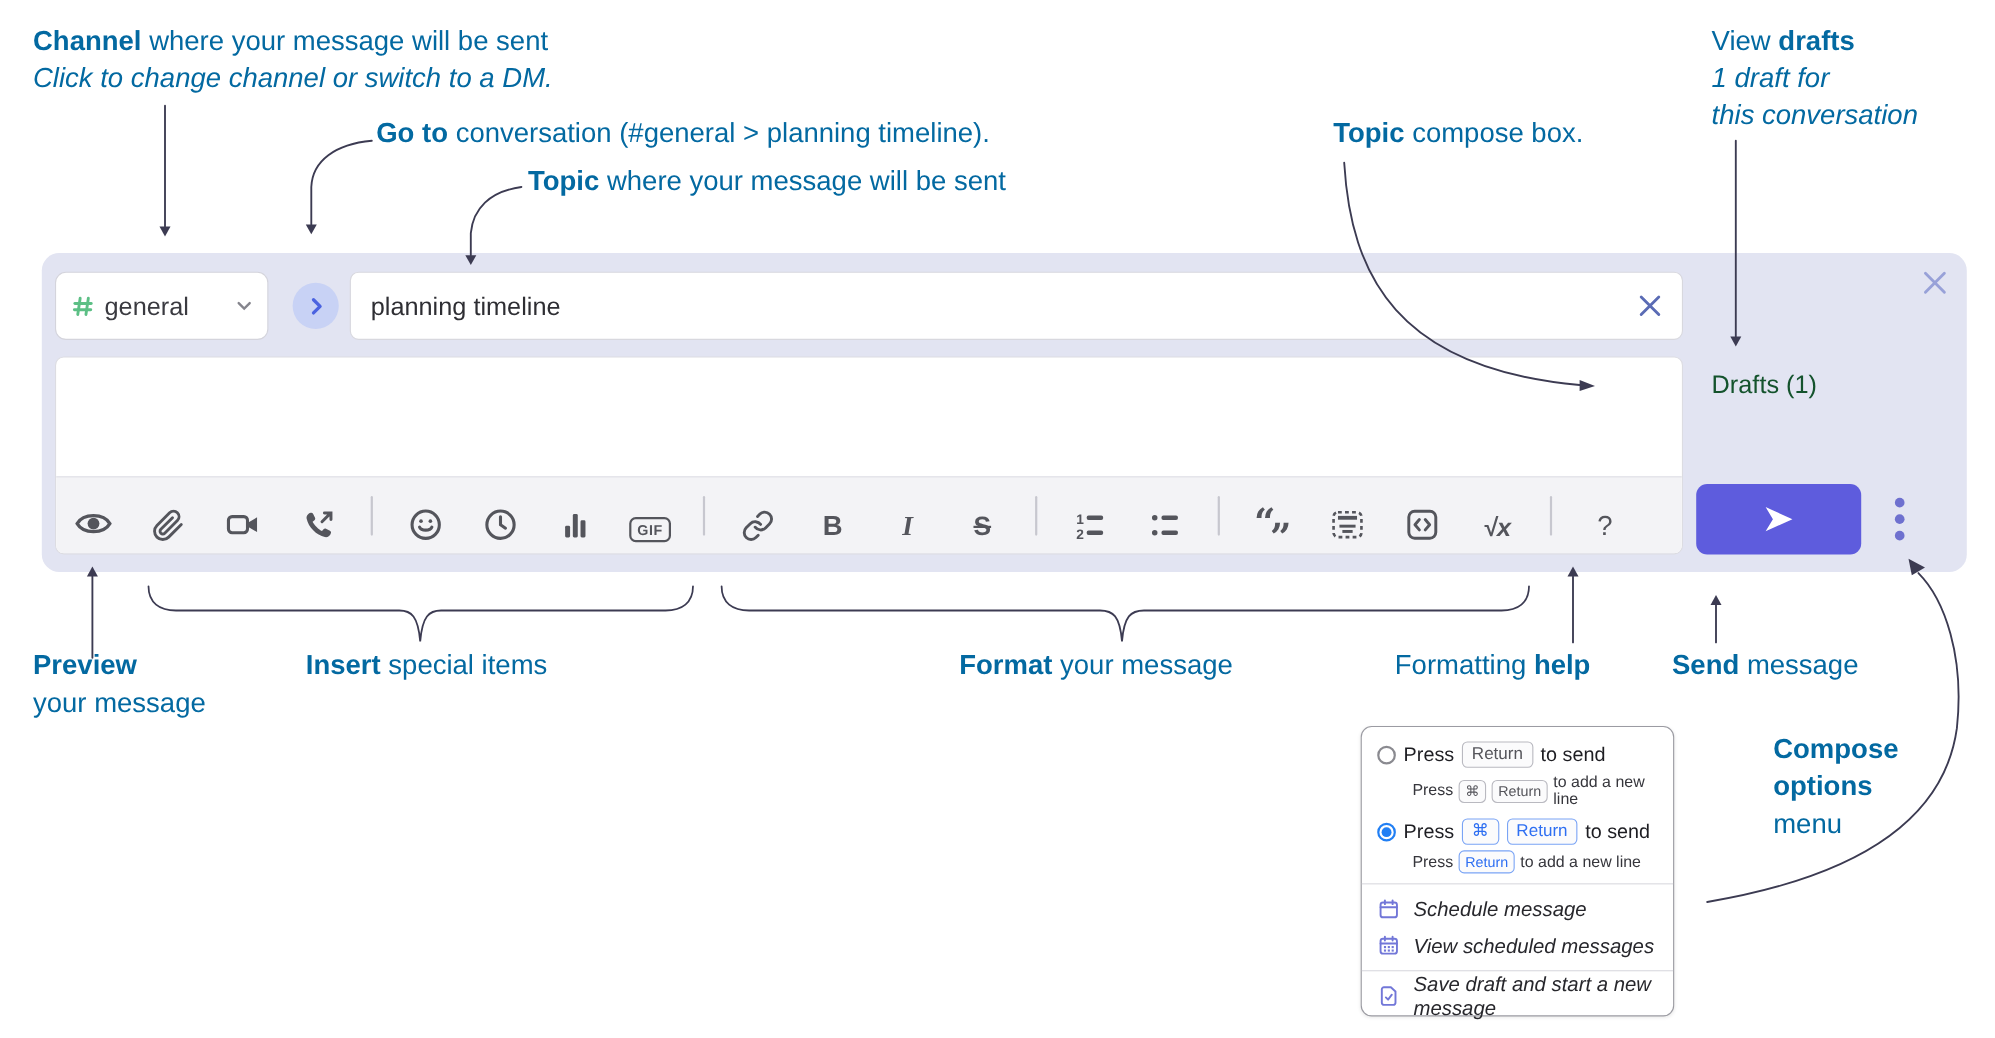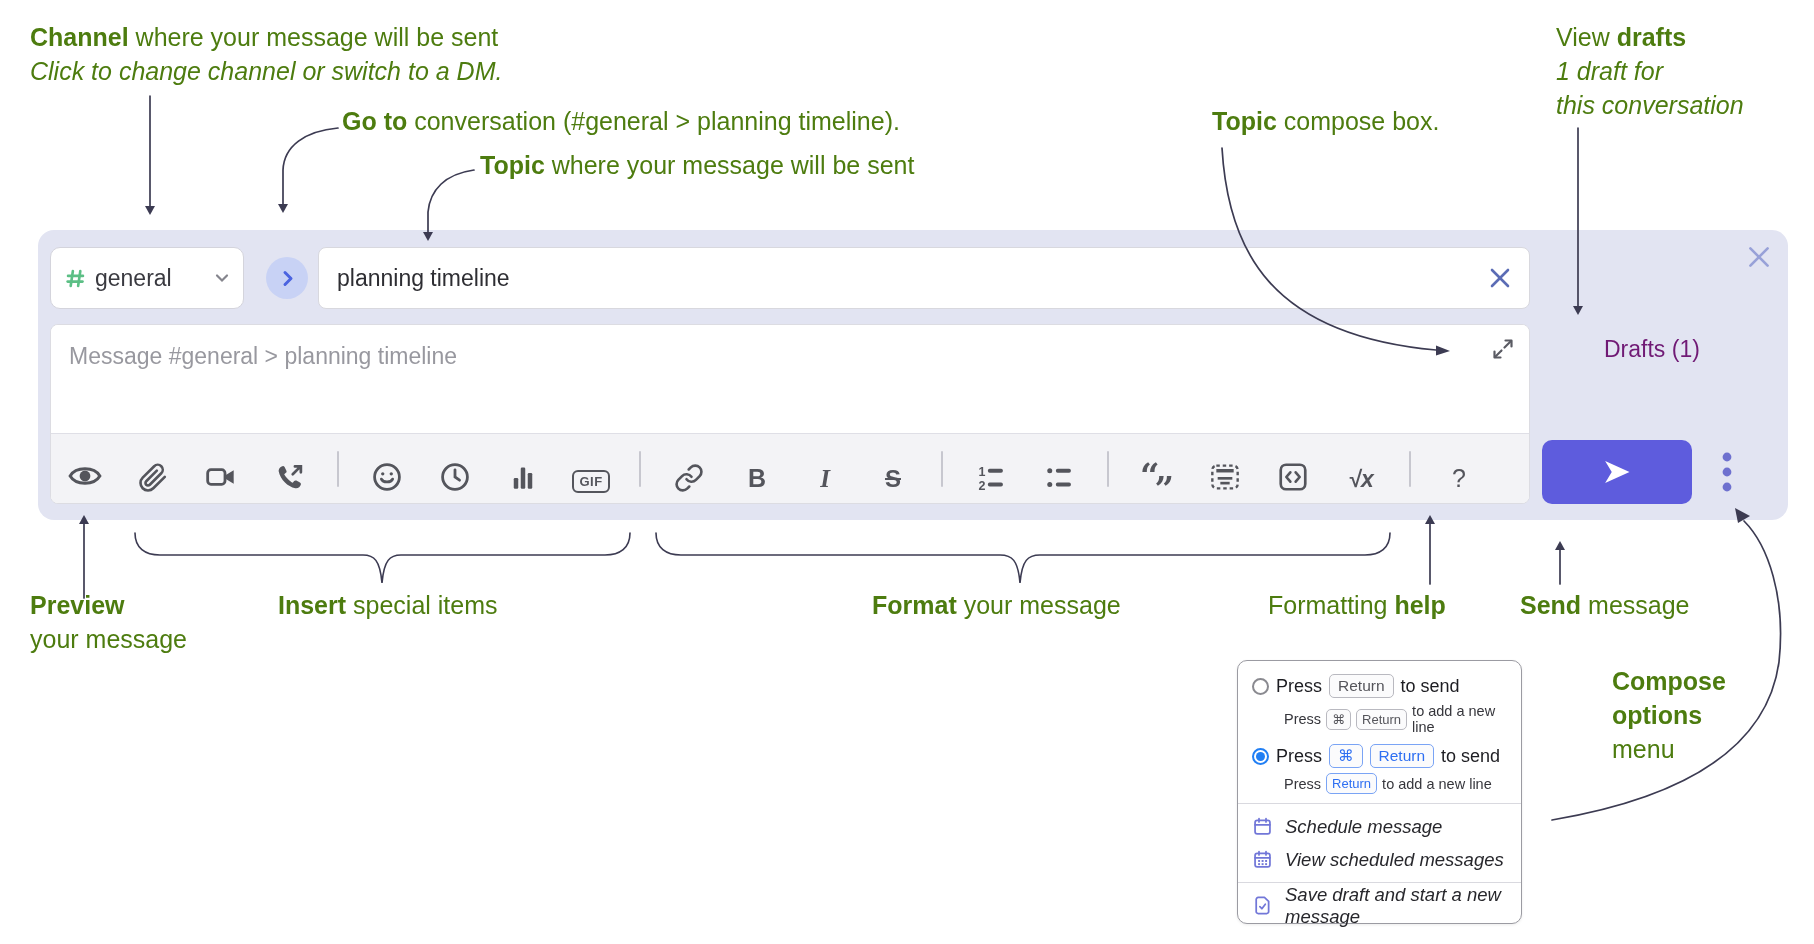--- a/index.html
+++ b/index.html
@@ -1,20 +1,20 @@
 <!DOCTYPE html>
 <html><head>
 <meta charset="utf-8">
 <style>
   html,body{margin:0;padding:0;background:#fff;}
   body{font-family:"Liberation Sans","DejaVu Sans",sans-serif;}
   .canvas{position:relative;width:1814px;height:944px;background:#fff;overflow:hidden;}
 
   
-  .ann{position:absolute;color:#4d7c0f;font-size:25px;line-height:34px;white-space:nowrap;}
+  .ann{position:absolute;color:#0369a1;font-size:25px;line-height:34px;white-space:nowrap;}
   .ann b{font-weight:700;}
   .ann .it{font-style:italic;}
 
   
   .compose{position:absolute;left:38px;top:230px;width:1750px;height:290px;background:#e2e4f2;border-radius:16px;}
   .chan-sel{position:absolute;left:12px;top:17px;width:194px;height:62px;background:#fff;border:1px solid #d4d4dc;border-radius:10px;display:flex;align-items:center;padding:0 12px 0 14px;box-sizing:border-box;gap:9px;}
   .chan-sel .chan-name{font-size:23px;color:#3a3a40;}
   .chan-sel .chev{margin-left:auto;display:flex;}
   .go-btn{position:absolute;left:228px;top:27px;width:42px;height:42px;border-radius:50%;background:#c8d2f5;display:flex;align-items:center;justify-content:center;}
   .topic-wrap{position:absolute;left:280px;top:17px;width:1212px;height:62px;}
@@ -29,21 +29,21 @@
   .tb-div{width:2px;height:36px;background:#c7c7cf;border-radius:1px;margin:0 8px;flex:0 0 auto;}
   .glyph-b{font-size:25px;font-weight:700;}
   .glyph-i{font-size:25px;font-style:italic;font-family:"Liberation Serif","DejaVu Serif",serif;font-weight:600;}
   .glyph-s{font-size:24px;font-weight:600;text-decoration:line-through;}
   .glyph-q{font-size:25px;color:#54555c;}
   .glyph-m{font-size:23px;font-weight:600;font-style:italic;}
   .gif-chip{border:2.4px solid #54555c;border-radius:6px;font-size:13px;font-weight:700;letter-spacing:.5px;padding:2px 5px;}
   .quote-ic{position:relative;width:34px;height:34px;font-family:"DejaVu Serif",serif;}
   .quote-ic::before{content:"\201C";position:absolute;left:0;top:-4px;font-size:34px;font-weight:700;}
   .quote-ic::after{content:"\201D";position:absolute;right:0;bottom:-16px;font-size:34px;font-weight:700;}
-  .drafts-link{position:absolute;left:1566px;top:106px;font-size:23px;color:#701a75;cursor:pointer;}
+  .drafts-link{position:absolute;left:1518px;top:106px;font-size:23px;color:#14532d;cursor:pointer;}
   .send-btn{position:absolute;left:1504px;top:210px;width:150px;height:64px;background:#5e5cdd;border:none;border-radius:10px;display:flex;align-items:center;justify-content:center;cursor:pointer;}
   .dots-btn{position:absolute;left:1678px;top:216px;width:22px;height:52px;display:flex;align-items:center;justify-content:center;cursor:pointer;}
   .compose-close{position:absolute;right:14px;top:12px;width:30px;height:30px;display:flex;align-items:center;justify-content:center;cursor:pointer;}
 
   
   .popup{position:absolute;left:1237px;top:660px;width:285px;height:264px;background:#fff;border:1.5px solid #9b9ba2;border-radius:10px;box-sizing:border-box;box-shadow:0 1px 3px rgba(0,0,0,.08);padding:11px 0 0 0;}
   .popt{display:flex;align-items:center;gap:7px;padding:0 14px;margin-top:2px;}
   .popt .ptxt{font-size:18px;color:#1d1d22;}
   .psub{display:flex;align-items:center;gap:5px;padding:0 14px 0 46px;margin-top:5px;margin-bottom:9px;}
   .psub .ptxt{font-size:14.5px;color:#36363c;}
@@ -143,31 +143,20 @@
       <input class="topic-input" type="text" value="planning timeline" style="">
       <span class="topic-clear">
         <svg width="26" height="26" viewBox="0 0 26 26" fill="none" stroke="#5b6cb5" stroke-width="2.6" stroke-linecap="round">
             <line x1="5" y1="5" x2="21" y2="21"></line>
             <line x1="21" y1="5" x2="5" y2="21"></line>
           </svg>
       </span>
     </div>
 
     <div class="msg-unit">
-      <div class="msg-area">
-        <div class="msg-placeholder">Message #general &gt; planning timeline</div>
-        <span class="msg-expand">
-          <svg width="24" height="24" viewBox="0 0 24 24" fill="none" stroke="#5a5b63" stroke-width="2.2" stroke-linecap="round" stroke-linejoin="round">
-              <path d="M14.5 3.5 H20.5 V9.5"></path>
-              <line x1="20" y1="4" x2="13.5" y2="10.5"></line>
-              <path d="M9.5 20.5 H3.5 V14.5"></path>
-              <line x1="4" y1="20" x2="10.5" y2="13.5"></line>
-            </svg>
-        </span>
-      </div>
 
       <div class="toolbar">
         <span class="tb-btn">
           <svg width="34" height="34" viewBox="0 0 24 24" fill="none" stroke="#54555c" stroke-width="2.1">
               <path d="M1.5 12 C5.5 5.2, 18.5 5.2, 22.5 12 C18.5 18.8, 5.5 18.8, 1.5 12 Z"></path>
               <circle cx="12" cy="12" r="3.8" fill="#54555c" stroke="none"></circle>
             </svg>
         </span>
         <span class="tb-btn">
           <svg width="30" height="30" viewBox="0 0 24 24" fill="none" stroke="#54555c" stroke-width="2.1" stroke-linecap="round" stroke-linejoin="round">

